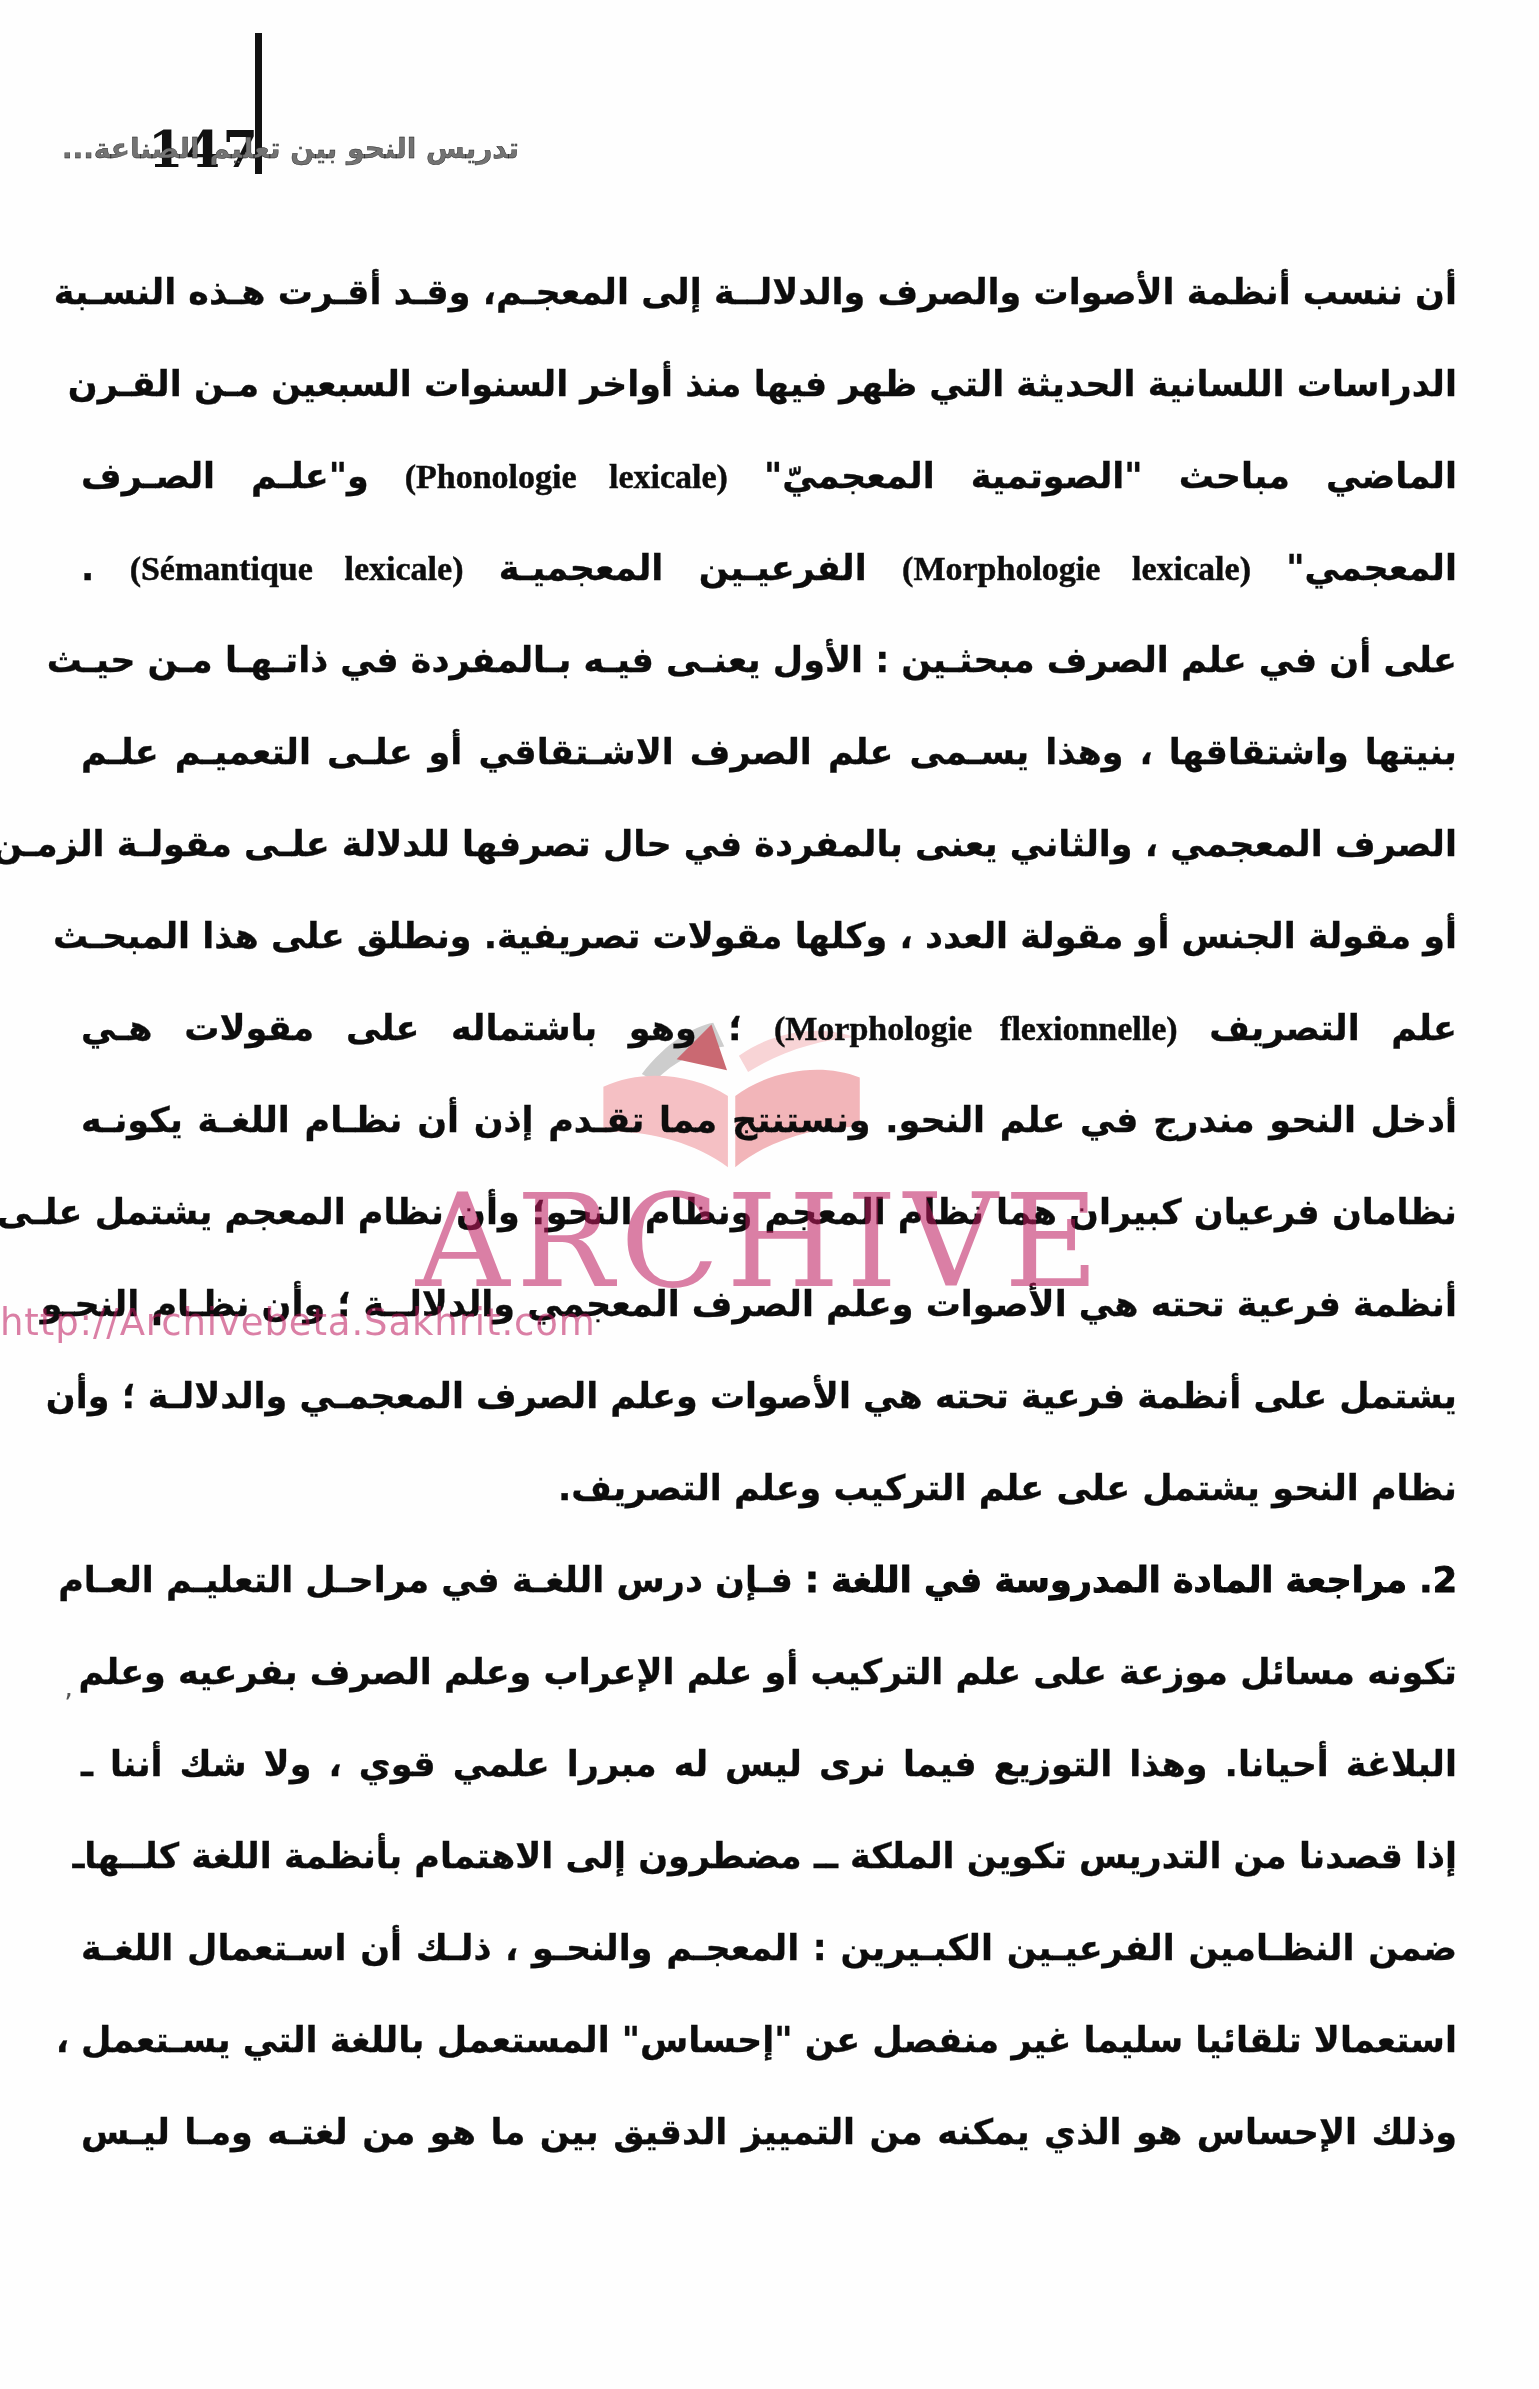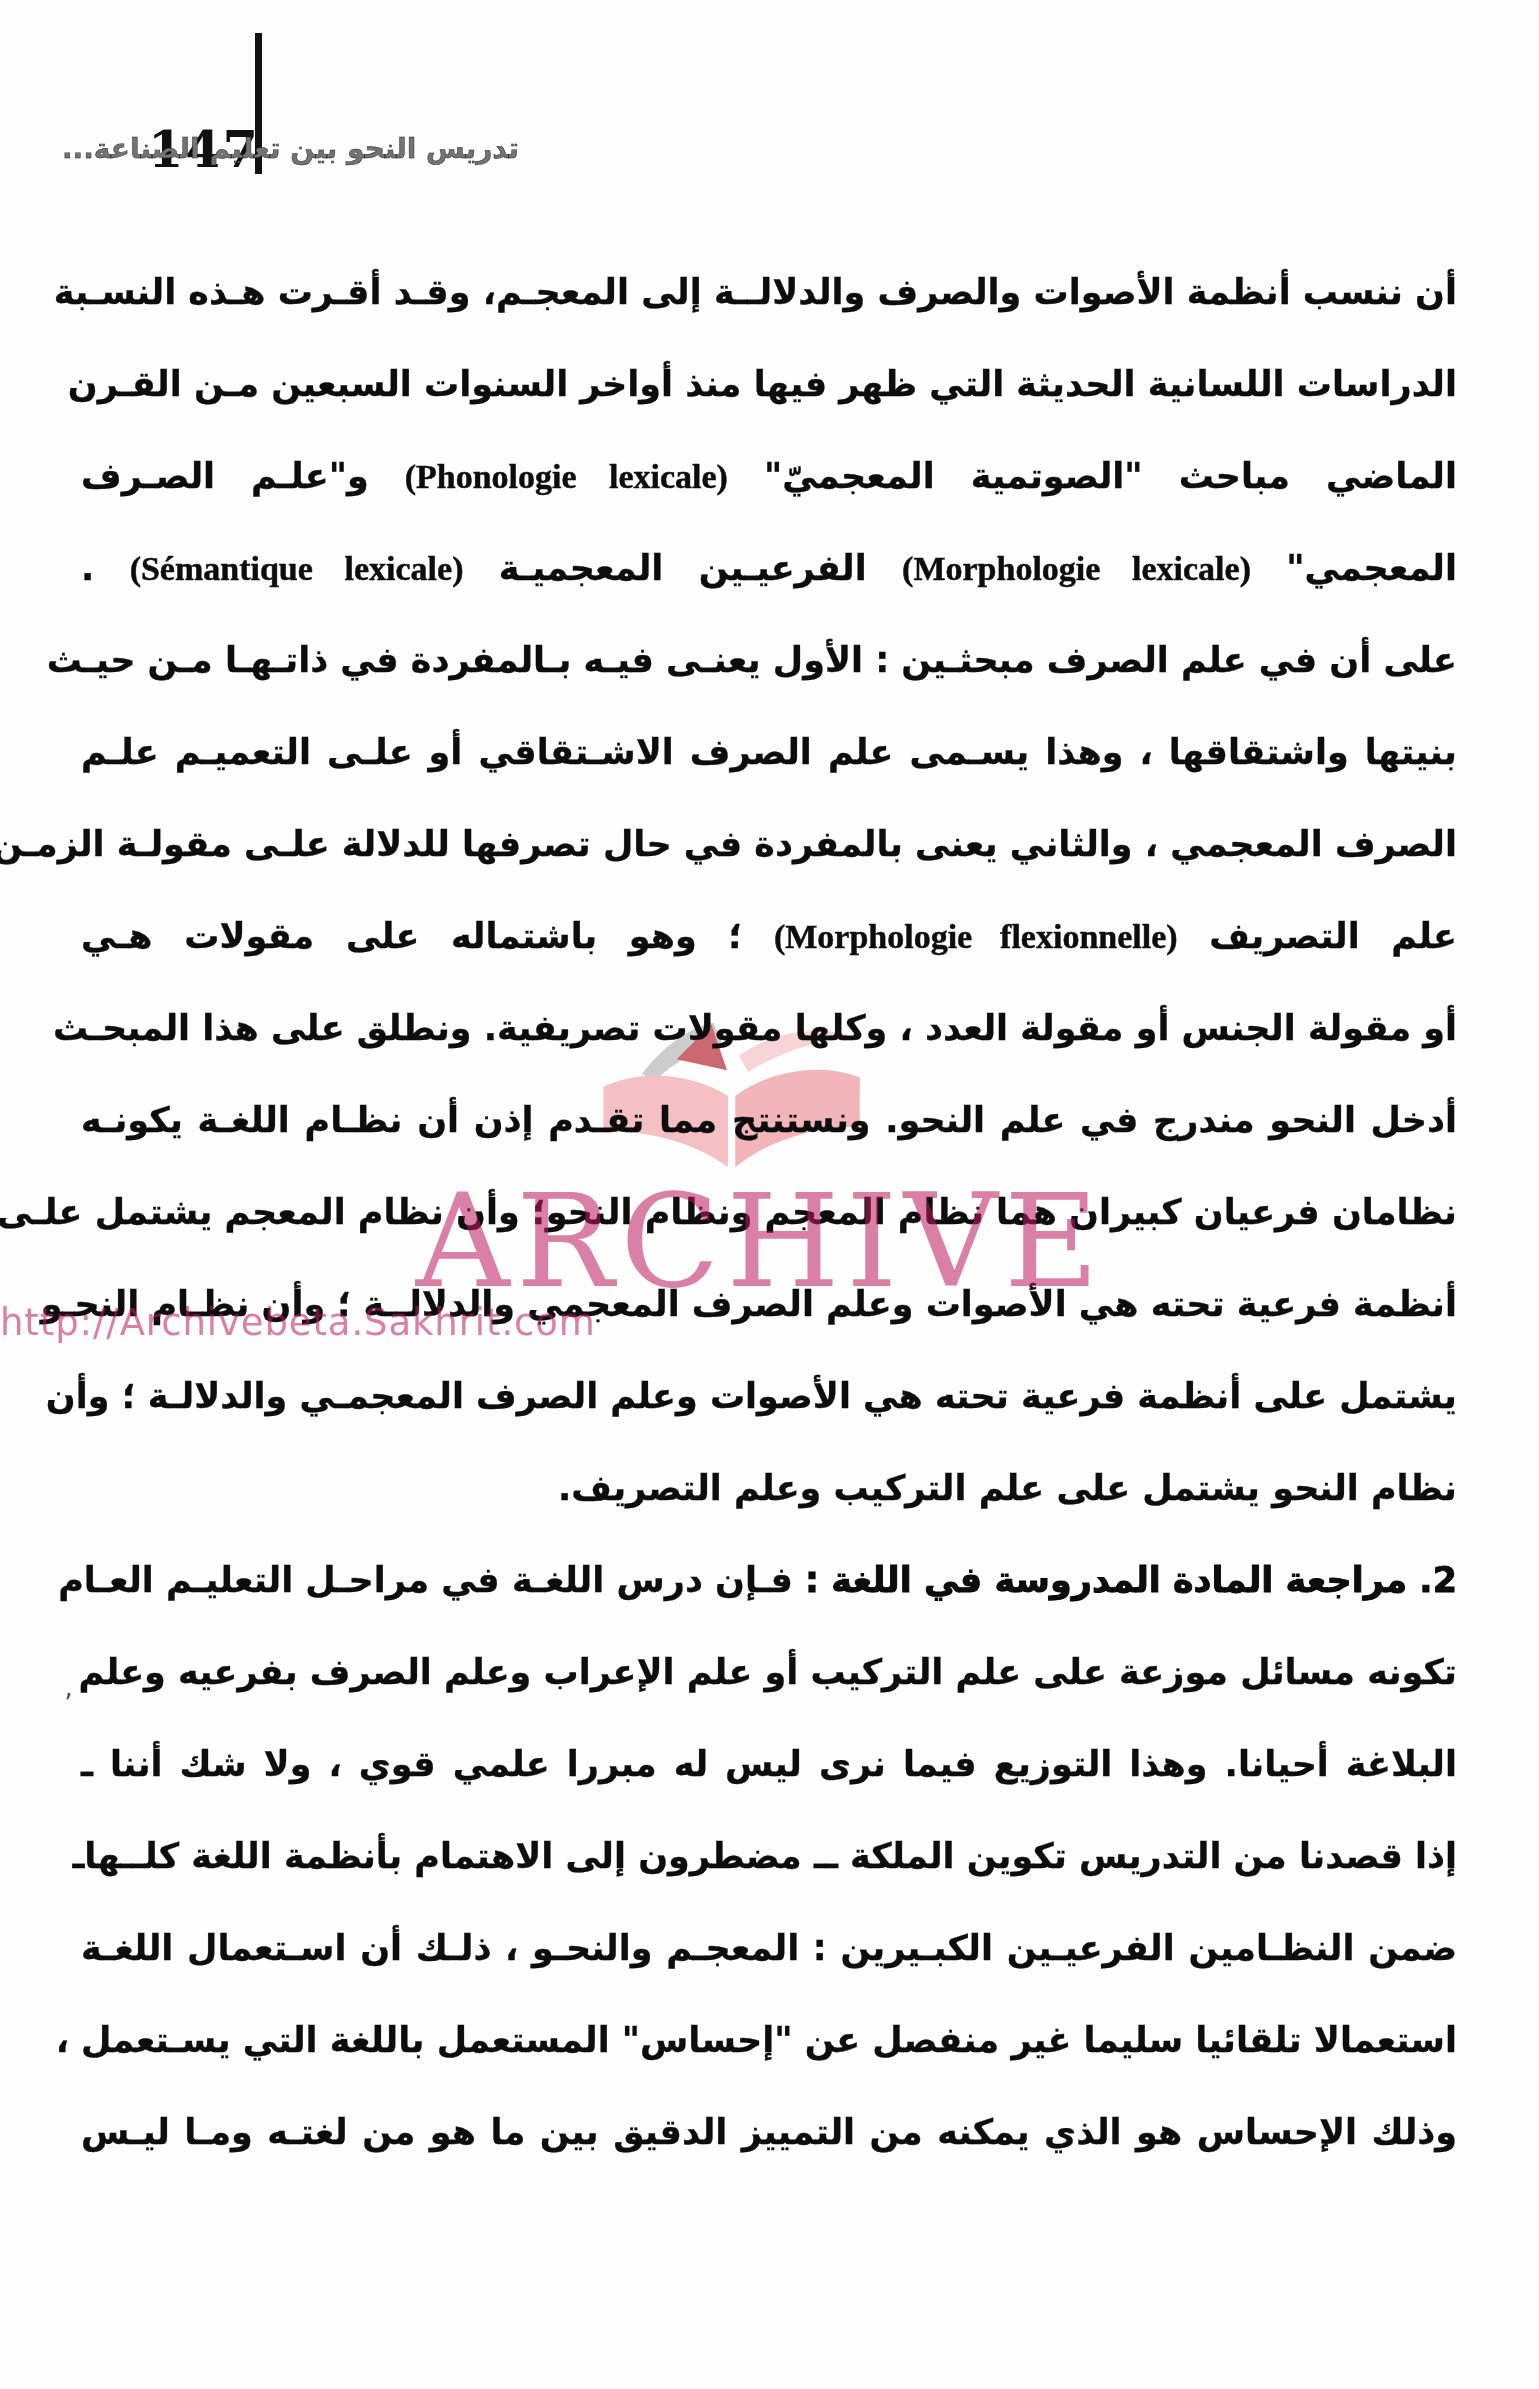--- a/index.html
+++ b/index.html
@@ -105,22 +105,22 @@
   </div>
 
   <main class="body">
       <div class="line"><span class="ar">أن ننسب أنظمة الأصوات والصرف والدلالــة إلى المعجـم، وقـد أقـرت هـذه النسـبة</span></div>
       <div class="line"><span class="ar">الدراسات اللسانية الحديثة التي ظهر فيها منذ أواخر السنوات السبعين مـن القـرن</span></div>
       <div class="line"><span class="ar">الماضي مباحث "الصوتمية المعجميّ"</span> <span class="lat">(Phonologie lexicale)</span> <span class="ar">و"علـم الصـرف</span></div>
       <div class="line"><span class="ar">المعجمي"</span> <span class="lat">(Morphologie lexicale)</span> <span class="ar">الفرعيـين المعجميـة</span> <span class="lat">(Sémantique lexicale)</span> <span class="ar">.</span></div>
       <div class="line"><span class="ar">على أن في علم الصرف  مبحثـين : الأول يعنـى فيـه بـالمفردة في ذاتـهـا مـن حيـث</span></div>
       <div class="line"><span class="ar">بنيتها واشتقاقها ، وهذا يسـمى علم الصرف الاشـتقاقي أو  علـى التعميـم  علـم</span></div>
       <div class="line"><span class="ar">الصرف المعجمي ، والثاني يعنى بالمفردة في حال تصرفها للدلالة علـى مقولـة الزمـن</span></div>
+      <div class="line"><span class="ar">أو مقولة الجنس أو مقولة العدد ، وكلها مقولات تصريفية. ونطلق على هذا المبحـث</span></div>
       <div class="line"><span class="ar">علم التصريف</span> <span class="lat">(Morphologie flexionnelle)</span> <span class="ar">؛ وهو</span> <span class="ar">باشتماله على مقولات هـي</span></div>
-      <div class="line"><span class="ar">أو مقولة الجنس أو مقولة العدد ، وكلها مقولات تصريفية. ونطلق على هذا المبحـث</span></div>
       <div class="line"><span class="ar">أدخل النحو  مندرج في علم النحو. ونستنتج مما تقـدم إذن أن نظـام اللغـة يكونـه</span></div>
       <div class="line"><span class="ar">نظامان فرعيان كبيران هما نظام المعجم ونظام النحو؛ وأن نظام المعجم يشتمل علـى</span></div>
       <div class="line"><span class="ar">أنظمة فرعية تحته هي الأصوات وعلم الصرف المعجمي والدلالــة ؛ وأن نظـام النحـو</span></div>
       <div class="line"><span class="ar">يشتمل على أنظمة فرعية تحته هي الأصوات وعلم الصرف المعجمـي والدلالـة ؛ وأن</span></div>
       <div class="line noj"><span class="ar">نظام النحو يشتمل على علم التركيب وعلم التصريف.</span></div>
       <div class="line"><span class="arb">2. مراجعة المادة المدروسة في اللغة :</span> <span class="ar">فـإن درس اللغـة في مراحـل التعليـم العـام</span></div>
       <div class="line"><span class="ar">تكونه مسائل موزعة على علم التركيب أو علم الإعراب وعلم الصرف بفرعيه وعلم</span></div>
       <div class="line"><span class="ar">البلاغة أحيانا. وهذا التوزيع فيما نرى ليس له مبررا علمي قوي ، ولا شك أننا ـ</span></div>
       <div class="line"><span class="ar">إذا قصدنا من التدريس تكوين الملكة ــ مضطرون إلى الاهتمام بأنظمة اللغة كلــهاـ</span></div>
       <div class="line"><span class="ar">ضمن النظـامين الفرعيـين الكبـيرين : المعجـم والنحـو ، ذلـك أن اسـتعمال اللغـة</span></div>

